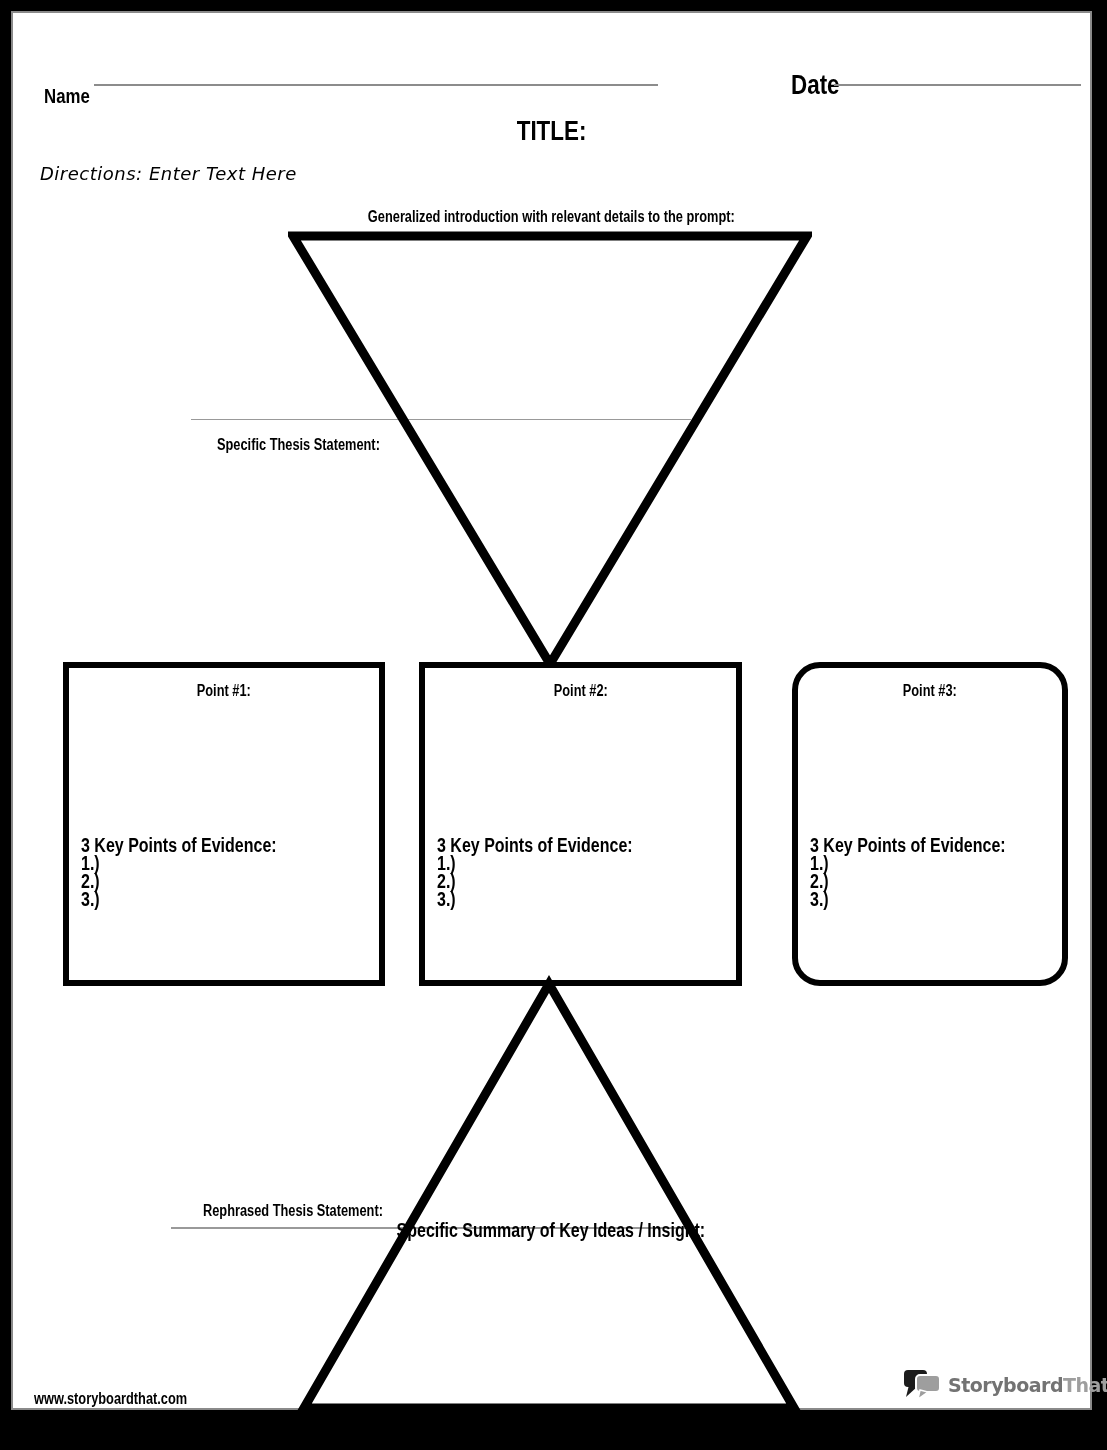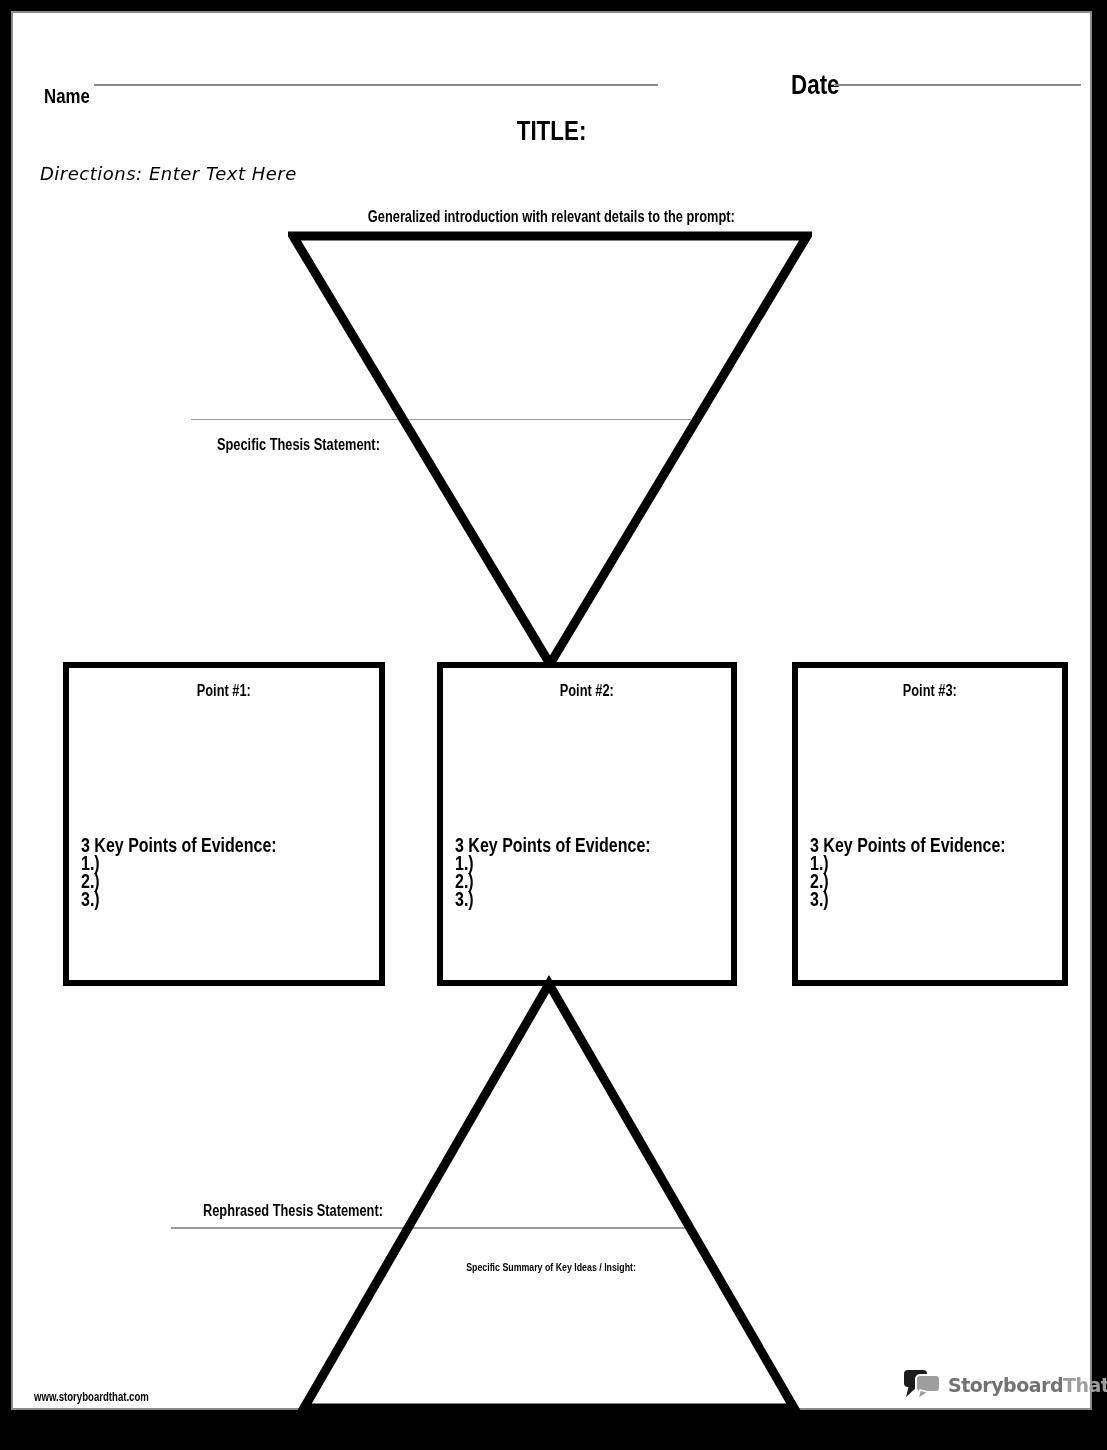--- a/index.html
+++ b/index.html
@@ -25,31 +25,31 @@
 
   .intro-wrap{left:0;top:195px;width:1077px;text-align:center;font-size:16px;}
   .tri{position:absolute;}
   .tri-top{left:275px;top:214px;}
   .thesis-line{left:178px;top:406px;width:500px;height:1px;background:#999;}
   .thesis-label{left:204px;top:423px;font-size:16px;}
 
   .point-box{position:absolute;top:649px;width:322px;height:324px;border:6px solid #000;
              box-sizing:border-box;background:#fff;margin-left:32px;}
   .box1{left:18px;}
-  .box2{left:392px;width:300px;}
-  .box3{left:747px;width:276px;}
+  .box2{left:374px;width:323px;}
+  .box3{left:747px;width:276px;border-radius:28px;}
   .point-title{text-align:center;padding-top:14px;font-size:16px;font-weight:bold;}
   .evidence{position:absolute;left:12px;top:168px;font-size:20px;line-height:18px;font-weight:bold;}
 
   .tri-bottom{left:284px;top:962px;}
   .rephrased-label{left:190px;top:1189px;font-size:16px;}
   .rephrased-line{left:158px;top:1214px;width:516px;height:2px;background:#999;}
-  .summary-wrap{left:238px;top:1248px;width:600px;text-align:center;font-size:11px;}
+  .summary-wrap{left:238px;top:1206px;width:600px;text-align:center;font-size:20px;}
 
-  .footer-url{left:21px;top:1377px;font-size:12px;}
+  .footer-url{left:21px;top:1377px;font-size:16px;}
   .logo{left:890px;top:1356px;display:flex;align-items:center;gap:5px;cursor:pointer;}
   .logo-text{font-size:19px;font-weight:bold;font-family:"DejaVu Sans",sans-serif;letter-spacing:-0.5px;}
   .logo-dark{color:#737373;}
   .logo-light{color:#9e9e9e;}
 </style>
 </head>
 <body>
 
 <div class="canvas">
   <div class="page">

